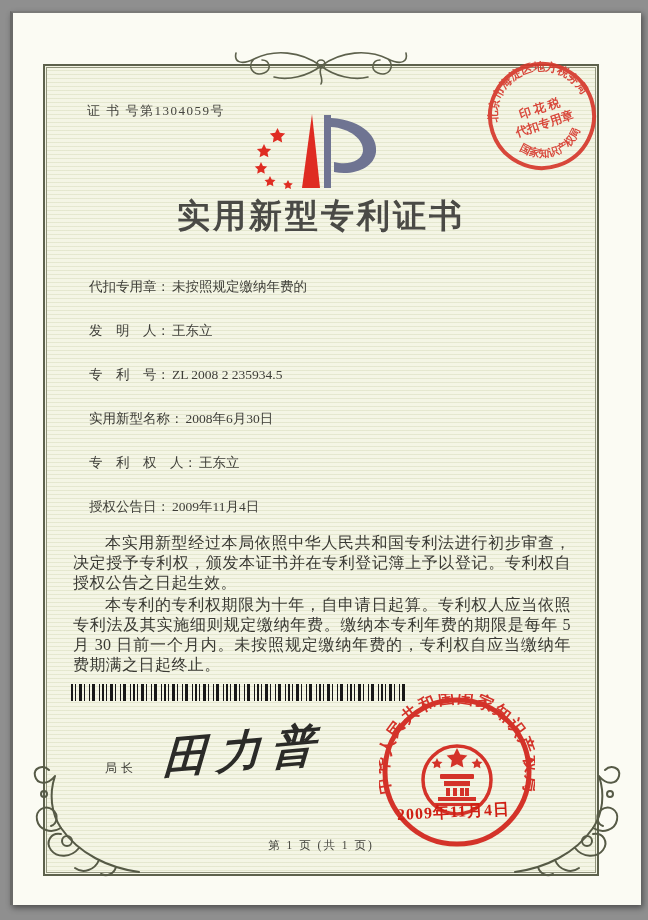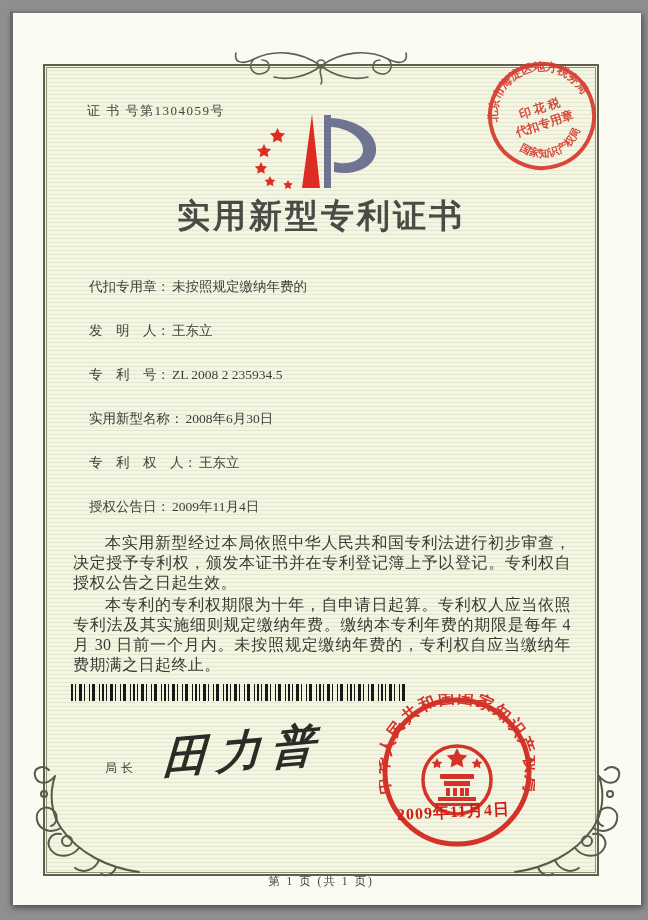--- a/index.html
+++ b/index.html
@@ -54,21 +54,21 @@
   .sig-name{
     position:absolute;left:118px;top:656px;font-size:44px;color:#2b2b28;
     font-style:italic;font-weight:bold;transform:rotate(-5deg) skewX(-8deg);
     letter-spacing:10px;
   }
   .seal{position:absolute;left:334px;top:628px;}
   .seal-date{
     position:absolute;left:352px;top:736px;font-size:16px;font-weight:bold;
     color:#cf1f13;transform:rotate(-3deg);letter-spacing:1px;white-space:nowrap;
   }
-  .footer{position:absolute;left:0;right:0;top:772px;text-align:center;font-size:11.5px;color:#45453f;letter-spacing:2px;margin-top:36px;}
+  .footer{position:absolute;left:0;right:0;top:772px;text-align:center;font-size:11.5px;color:#45453f;letter-spacing:2px;}
   .tax-stamp{position:absolute;left:437px;top:-10px;transform:rotate(-18deg);opacity:.92;}
   .orn-top{position:absolute;left:50%;top:-23px;transform:translateX(-50%);}
   .orn-bl{position:absolute;left:-24px;top:698px;}
   .orn-br{position:absolute;left:438px;top:698px;transform:scaleX(-1);}
 </style>
 </head>
 <body>
 
 <div class="paper">
   <div class="cert">
@@ -156,21 +156,21 @@
       <div class="field-row f4">
         <span class="lab">专　利　权　人：</span><span class="val">王东立</span>
       </div>
       <div class="field-row f5">
         <span class="lab">授权公告日：</span><span class="val">2009年11月4日</span>
       </div>
     </div>
 
     <div class="paras">
       <p>本实用新型经过本局依照中华人民共和国专利法进行初步审查，决定授予专利权，颁发本证书并在专利登记簿上予以登记。专利权自授权公告之日起生效。</p>
-      <p>本专利的专利权期限为十年，自申请日起算。专利权人应当依照专利法及其实施细则规定缴纳年费。缴纳本专利年费的期限是每年 4 月 30 日前一个月内。未按照规定缴纳年费的，专利权自应当缴纳年费期满之日起终止。</p>
+      <p>本专利的专利权期限为十年，自申请日起算。专利权人应当依照专利法及其实施细则规定缴纳年费。缴纳本专利年费的期限是每年 5 月 30 日前一个月内。未按照规定缴纳年费的，专利权自应当缴纳年费期满之日起终止。</p>
     </div>
 
     <div class="barcode"></div>
 
     <div class="sig-role">局长</div>
     <div class="sig-name">田力普</div>
 
     <svg class="seal" width="156" height="156" viewBox="-78 -78 156 156">
       <g opacity=".93">
         <circle cx="0" cy="0" r="72" fill="none" stroke="#d2251c" stroke-width="5"></circle>

